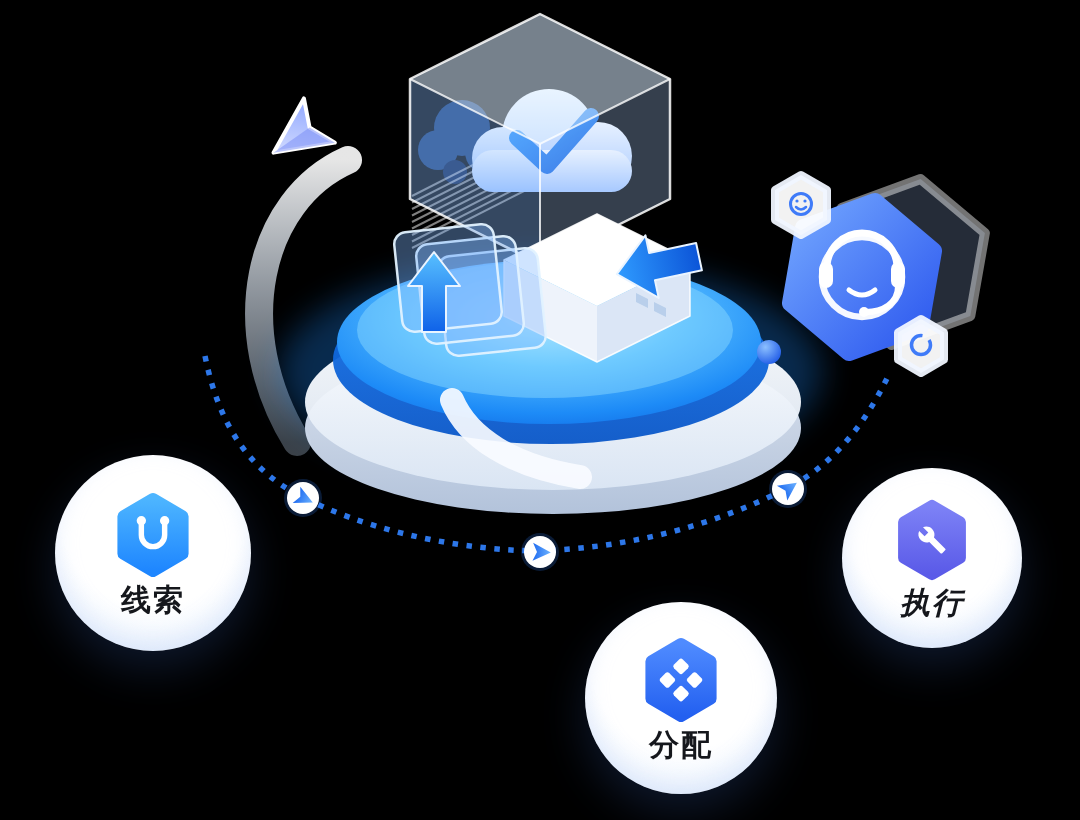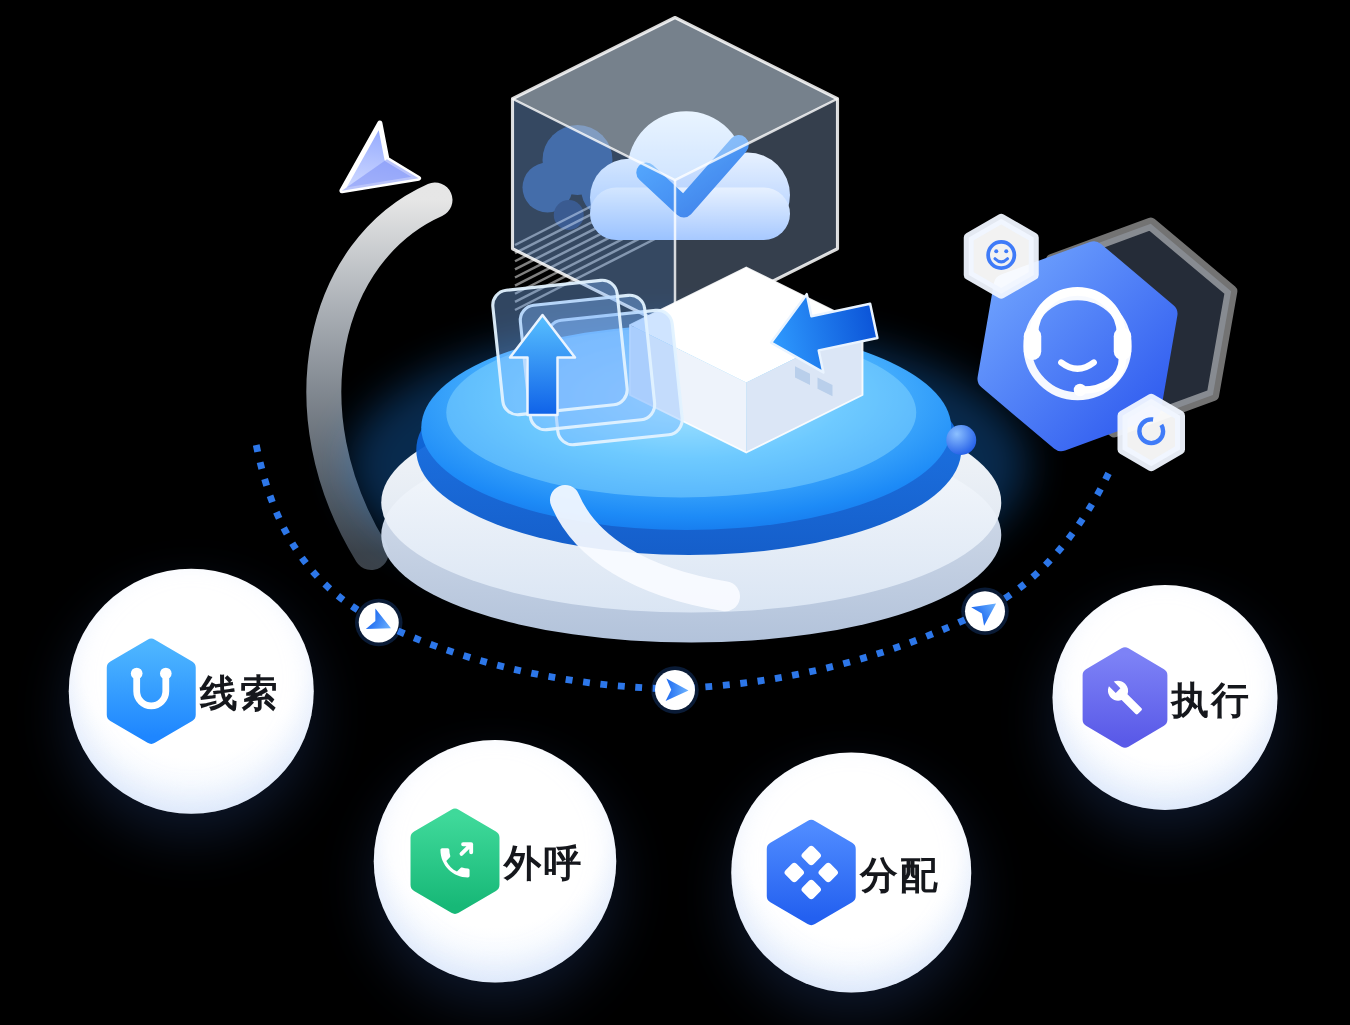--- a/index.html
+++ b/index.html
@@ -3,21 +3,21 @@
 <meta charset="utf-8">
 <style>
   html,body{margin:0;padding:0;background:#000;}
   body{font-family:"Liberation Sans","DejaVu Sans",sans-serif;}
   .stage{position:relative;width:1080px;height:820px;background:#000;overflow:hidden;}
   .scene-svg{position:absolute;left:0;top:0;}
   .step-card{
     position:absolute;border-radius:50%;
     background:radial-gradient(circle at 50% 30%, #ffffff 55%, #f3f8fe 75%, #e1ecfb 100%);
     box-shadow:0 18px 45px rgba(70,120,220,0.20), inset 0 -10px 22px rgba(185,205,245,0.35);
-    display:flex;flex-direction:row;align-items:center;justify-content:center;
+    display:flex;flex-direction:column;align-items:center;justify-content:center;
   }
   .step-card .hex-icon{display:block;}
   .step-label{
     margin-top:6px;font-size:30px;font-weight:700;color:#15171c;letter-spacing:2px;line-height:1;
   }
 </style>
 </head>
 <body>
 
 <div class="stage">
@@ -221,57 +221,41 @@
         </linearGradient>
       </defs>
       <polygon points="30,6 53,19.5 53,48.5 30,62 7,48.5 7,19.5" fill="url(#gradLeads)" stroke="url(#gradLeads)" stroke-width="9" stroke-linejoin="round"></polygon>
       <path d="M21,25 v9 a9,9 0 0 0 18,0 v-9" stroke="#ffffff" stroke-width="4.2" fill="none" stroke-linecap="round"></path>
       <circle cx="21" cy="23" r="3.6" fill="#ffffff"></circle>
       <circle cx="39" cy="23" r="3.6" fill="#ffffff"></circle>
     </svg>
     <div class="step-label">线索</div>
   </div>
 
-  <div class="step-card" style="left:299px;top:592px;width:194px;height:194px;">
-    <svg class="hex-icon" width="78" height="88" viewBox="0 0 60 68">
-      <defs>
-        <linearGradient id="gradCall" x1="0" y1="0" x2="0" y2="1">
-          <stop offset="0%" stop-color="#3fd99a"></stop>
-          <stop offset="100%" stop-color="#17b877"></stop>
-        </linearGradient>
-      </defs>
-      <polygon points="30,6 53,19.5 53,48.5 30,62 7,48.5 7,19.5" fill="url(#gradCall)" stroke="url(#gradCall)" stroke-width="9" stroke-linejoin="round"></polygon>
-      <g transform="translate(18,23) scale(1.0)">
-        <path fill="#ffffff" d="M6.62 10.79c1.44 2.83 3.76 5.14 6.59 6.59l2.2-2.21c.27-.27.67-.36 1.02-.24 1.12.37 2.33.57 3.57.57.55 0 1 .45 1 1V20c0 .55-.45 1-1 1-9.39 0-17-7.61-17-17 0-.55.45-1 1-1h3.5c.55 0 1 .45 1 1 0 1.25.2 2.45.57 3.57.11.35.03.74-.25 1.02l-2.2 2.2z"></path>
-        <path d="M16,6.5 L22,0.5 M22,5.5 V0.5 H17" stroke="#ffffff" stroke-width="2.4" fill="none" stroke-linecap="round" stroke-linejoin="round"></path>
-      </g>
-    </svg>
-    <div class="step-label">外呼</div>
-  </div>
 
   <div class="step-card" style="left:585px;top:602px;width:192px;height:192px;">
     <svg class="hex-icon" width="78" height="88" viewBox="0 0 60 68">
       <defs>
         <linearGradient id="gradAlloc" x1="0" y1="0" x2="0" y2="1">
           <stop offset="0%" stop-color="#4f8bff"></stop>
           <stop offset="100%" stop-color="#2360f0"></stop>
         </linearGradient>
       </defs>
       <polygon points="30,6 53,19.5 53,48.5 30,62 7,48.5 7,19.5" fill="url(#gradAlloc)" stroke="url(#gradAlloc)" stroke-width="9" stroke-linejoin="round"></polygon>
       <g transform="translate(30,34)" fill="#ffffff">
         <rect transform="translate(0,-10.5) rotate(45)" x="-4.8" y="-4.8" width="9.6" height="9.6" rx="2"></rect>
         <rect transform="translate(10.5,0) rotate(45)" x="-4.8" y="-4.8" width="9.6" height="9.6" rx="2"></rect>
         <rect transform="translate(-10.5,0) rotate(45)" x="-4.8" y="-4.8" width="9.6" height="9.6" rx="2"></rect>
         <rect transform="translate(0,10.5) rotate(45)" x="-4.8" y="-4.8" width="9.6" height="9.6" rx="2"></rect>
       </g>
     </svg>
     <div class="step-label">分配</div>
   </div>
 
-  <div class="step-card" style="left:842px;top:468px;width:180px;height:180px;">
+  <div class="step-card" style="left:842px;top:468px;width:180px;height:180px;font-style:italic;">
     <svg class="hex-icon" width="74" height="84" viewBox="0 0 60 68">
       <defs>
         <linearGradient id="gradExec" x1="0" y1="0" x2="0" y2="1">
           <stop offset="0%" stop-color="#7d82f6"></stop>
           <stop offset="100%" stop-color="#5a5ae8"></stop>
         </linearGradient>
       </defs>
       <polygon points="30,6 53,19.5 53,48.5 30,62 7,48.5 7,19.5" fill="url(#gradExec)" stroke="url(#gradExec)" stroke-width="9" stroke-linejoin="round"></polygon>
       <g transform="translate(18,22)">
         <path fill="#ffffff" d="M22.7,19l-9.1-9.1c0.9-2.3,0.4-5-1.5-6.9c-2-2-5-2.4-7.4-1.3L9,6L6,9L1.6,4.7 C0.4,7.1,0.9,10.1,2.9,12.1c1.9,1.9,4.6,2.4,6.9,1.5l9.1,9.1c0.4,0.4,1,0.4,1.4,0l2.3-2.3C23.1,20,23.1,19.4,22.7,19z"></path>

